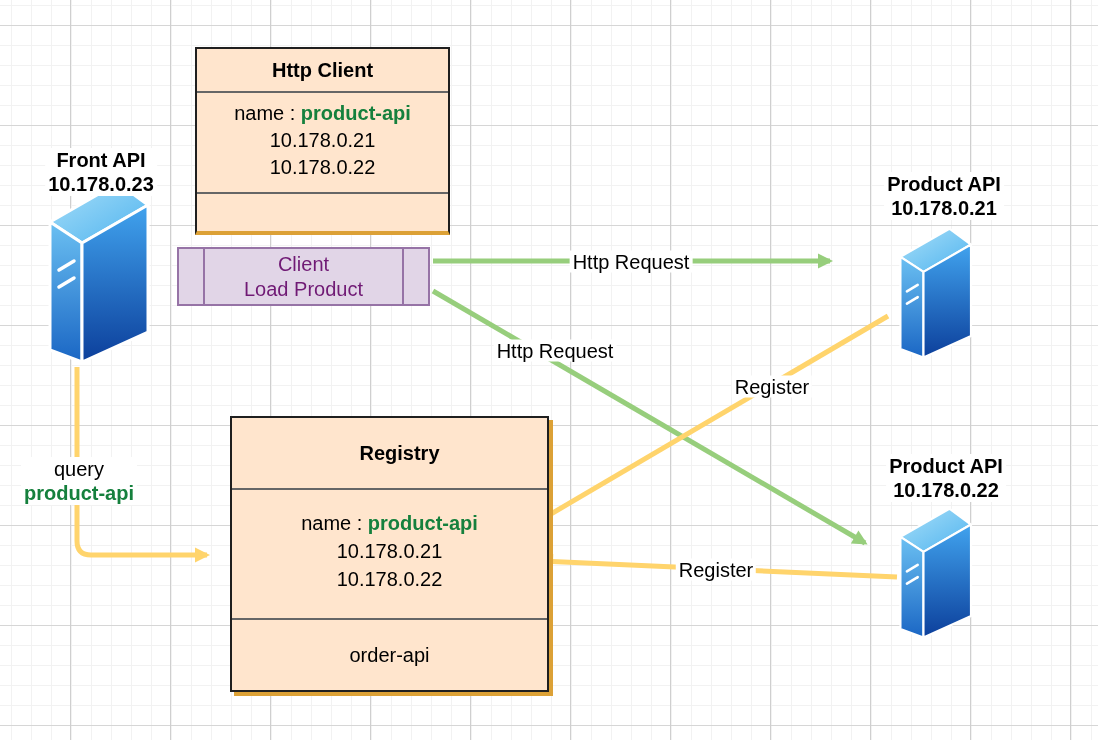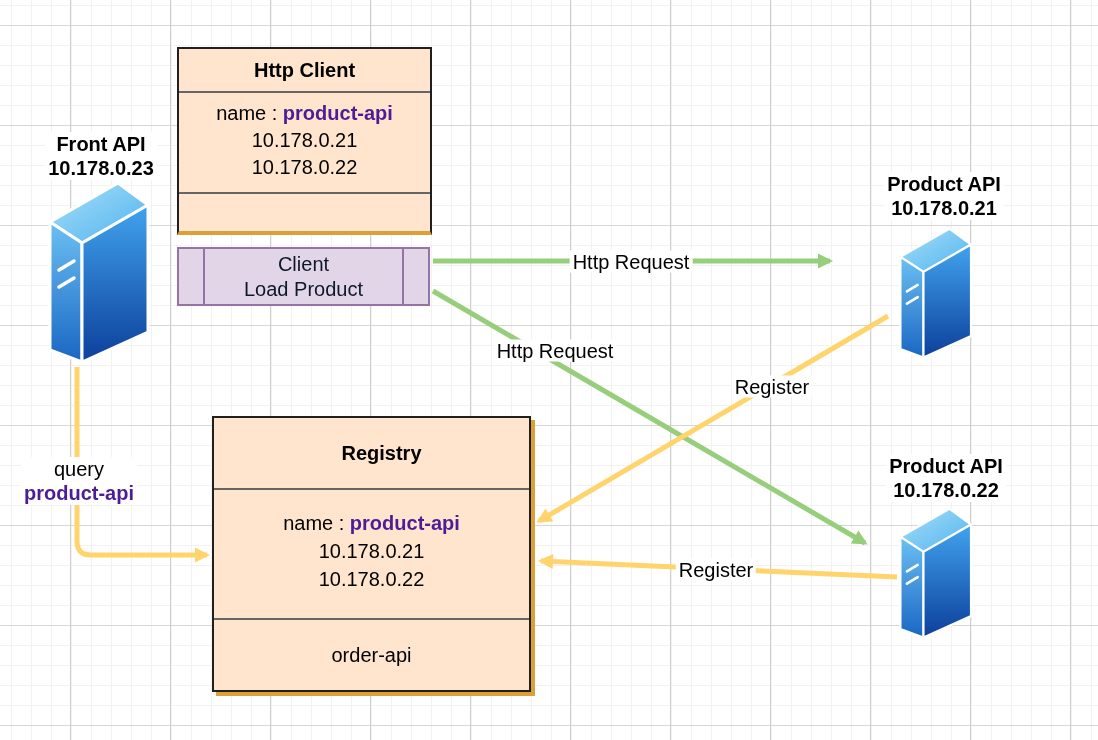--- a/index.html
+++ b/index.html
@@ -19,49 +19,49 @@
     background-size:100px 100px,100px 100px,20px 20px,20px 20px;
     background-position:70px 0,0 25px,11px 0,0 5px;
   }
   .edges-layer{position:absolute;left:0;top:0;width:1098px;height:740px;}
 
   
   .node-box{
     position:absolute;box-sizing:border-box;
     background:#FFE5CD;border:2.5px solid #1F1F1F;
     display:flex;flex-direction:column;
-    font-size:20px;color:#000;
+    font-size:20px;color:#000;margin-left:18px;
   }
   .node-box .box-title{
     display:flex;align-items:center;justify-content:center;
     font-weight:bold;
   }
   .node-box .box-section{border-top:2px solid #666;}
   .node-box .box-body{text-align:center;}
   .node-box .box-footer{display:flex;align-items:center;justify-content:center;}
-  .red{color:#4c1d95;font-weight:bold;}
+  .red{color:#15803d;font-weight:bold;}
 
   #http-client{left:177px;top:47px;width:255px;height:188px;
     border-bottom:4px solid #DCA136;}
   #http-client .box-title{height:42px;}
   #http-client .box-body{height:101px;line-height:27px;padding-top:7px;box-sizing:border-box;}
   #http-client .box-footer{flex:1;}
 
   #registry{left:212px;top:416px;width:319px;height:276px;
     box-shadow:4px 4px 0 0 #DCA136;}
   #registry .box-title{height:70px;padding-left:20px;}
   #registry .box-body{height:130px;line-height:28px;padding-top:19px;box-sizing:border-box;}
   #registry .box-footer{flex:1;}
 
   #load-balancer{
     position:absolute;box-sizing:border-box;
     left:177px;top:247px;width:253px;height:59px;
     background:#E1D5E7;border:2px solid #9673A6;
     display:flex;flex-direction:column;align-items:center;justify-content:center;
-    font-size:20px;line-height:25px;color:#0f172a;text-align:center;
+    font-size:20px;line-height:25px;color:#701a75;text-align:center;
   }
   .lb-divider{position:absolute;top:0;bottom:0;width:2px;background:#9673A6;}
   .lb-divider.left{left:24px;} .lb-divider.right{right:24px;}
 
   
   .free-label{
     position:absolute;transform:translate(-50%,-50%);
     text-align:center;white-space:nowrap;font-size:20px;color:#000;
   }
   .free-label .bg{background:#fff;padding:0 3px;}
@@ -132,21 +132,21 @@
   <div class="node-box" id="registry">
     <div class="box-title">Registry</div>
     <div class="box-section box-body">
       <div><span>name :</span> <span class="red">product-api</span></div>
       <div>10.178.0.21</div>
       <div>10.178.0.22</div>
     </div>
     <div class="box-section box-footer">order-api</div>
   </div>
 
-  <div class="free-label node-label" style="left:101px;top:156px;">
+  <div class="free-label node-label" style="left:101px;top:172px;">
     <div class="bg">Front API</div>
     <div class="bg">10.178.0.23</div>
   </div>
   <div class="free-label node-label" style="left:944px;top:196px;">
     <div class="bg">Product API</div>
     <div class="bg">10.178.0.21</div>
   </div>
   <div class="free-label node-label" style="left:946px;top:478px;">
     <div class="bg">Product API</div>
     <div class="bg">10.178.0.22</div>

